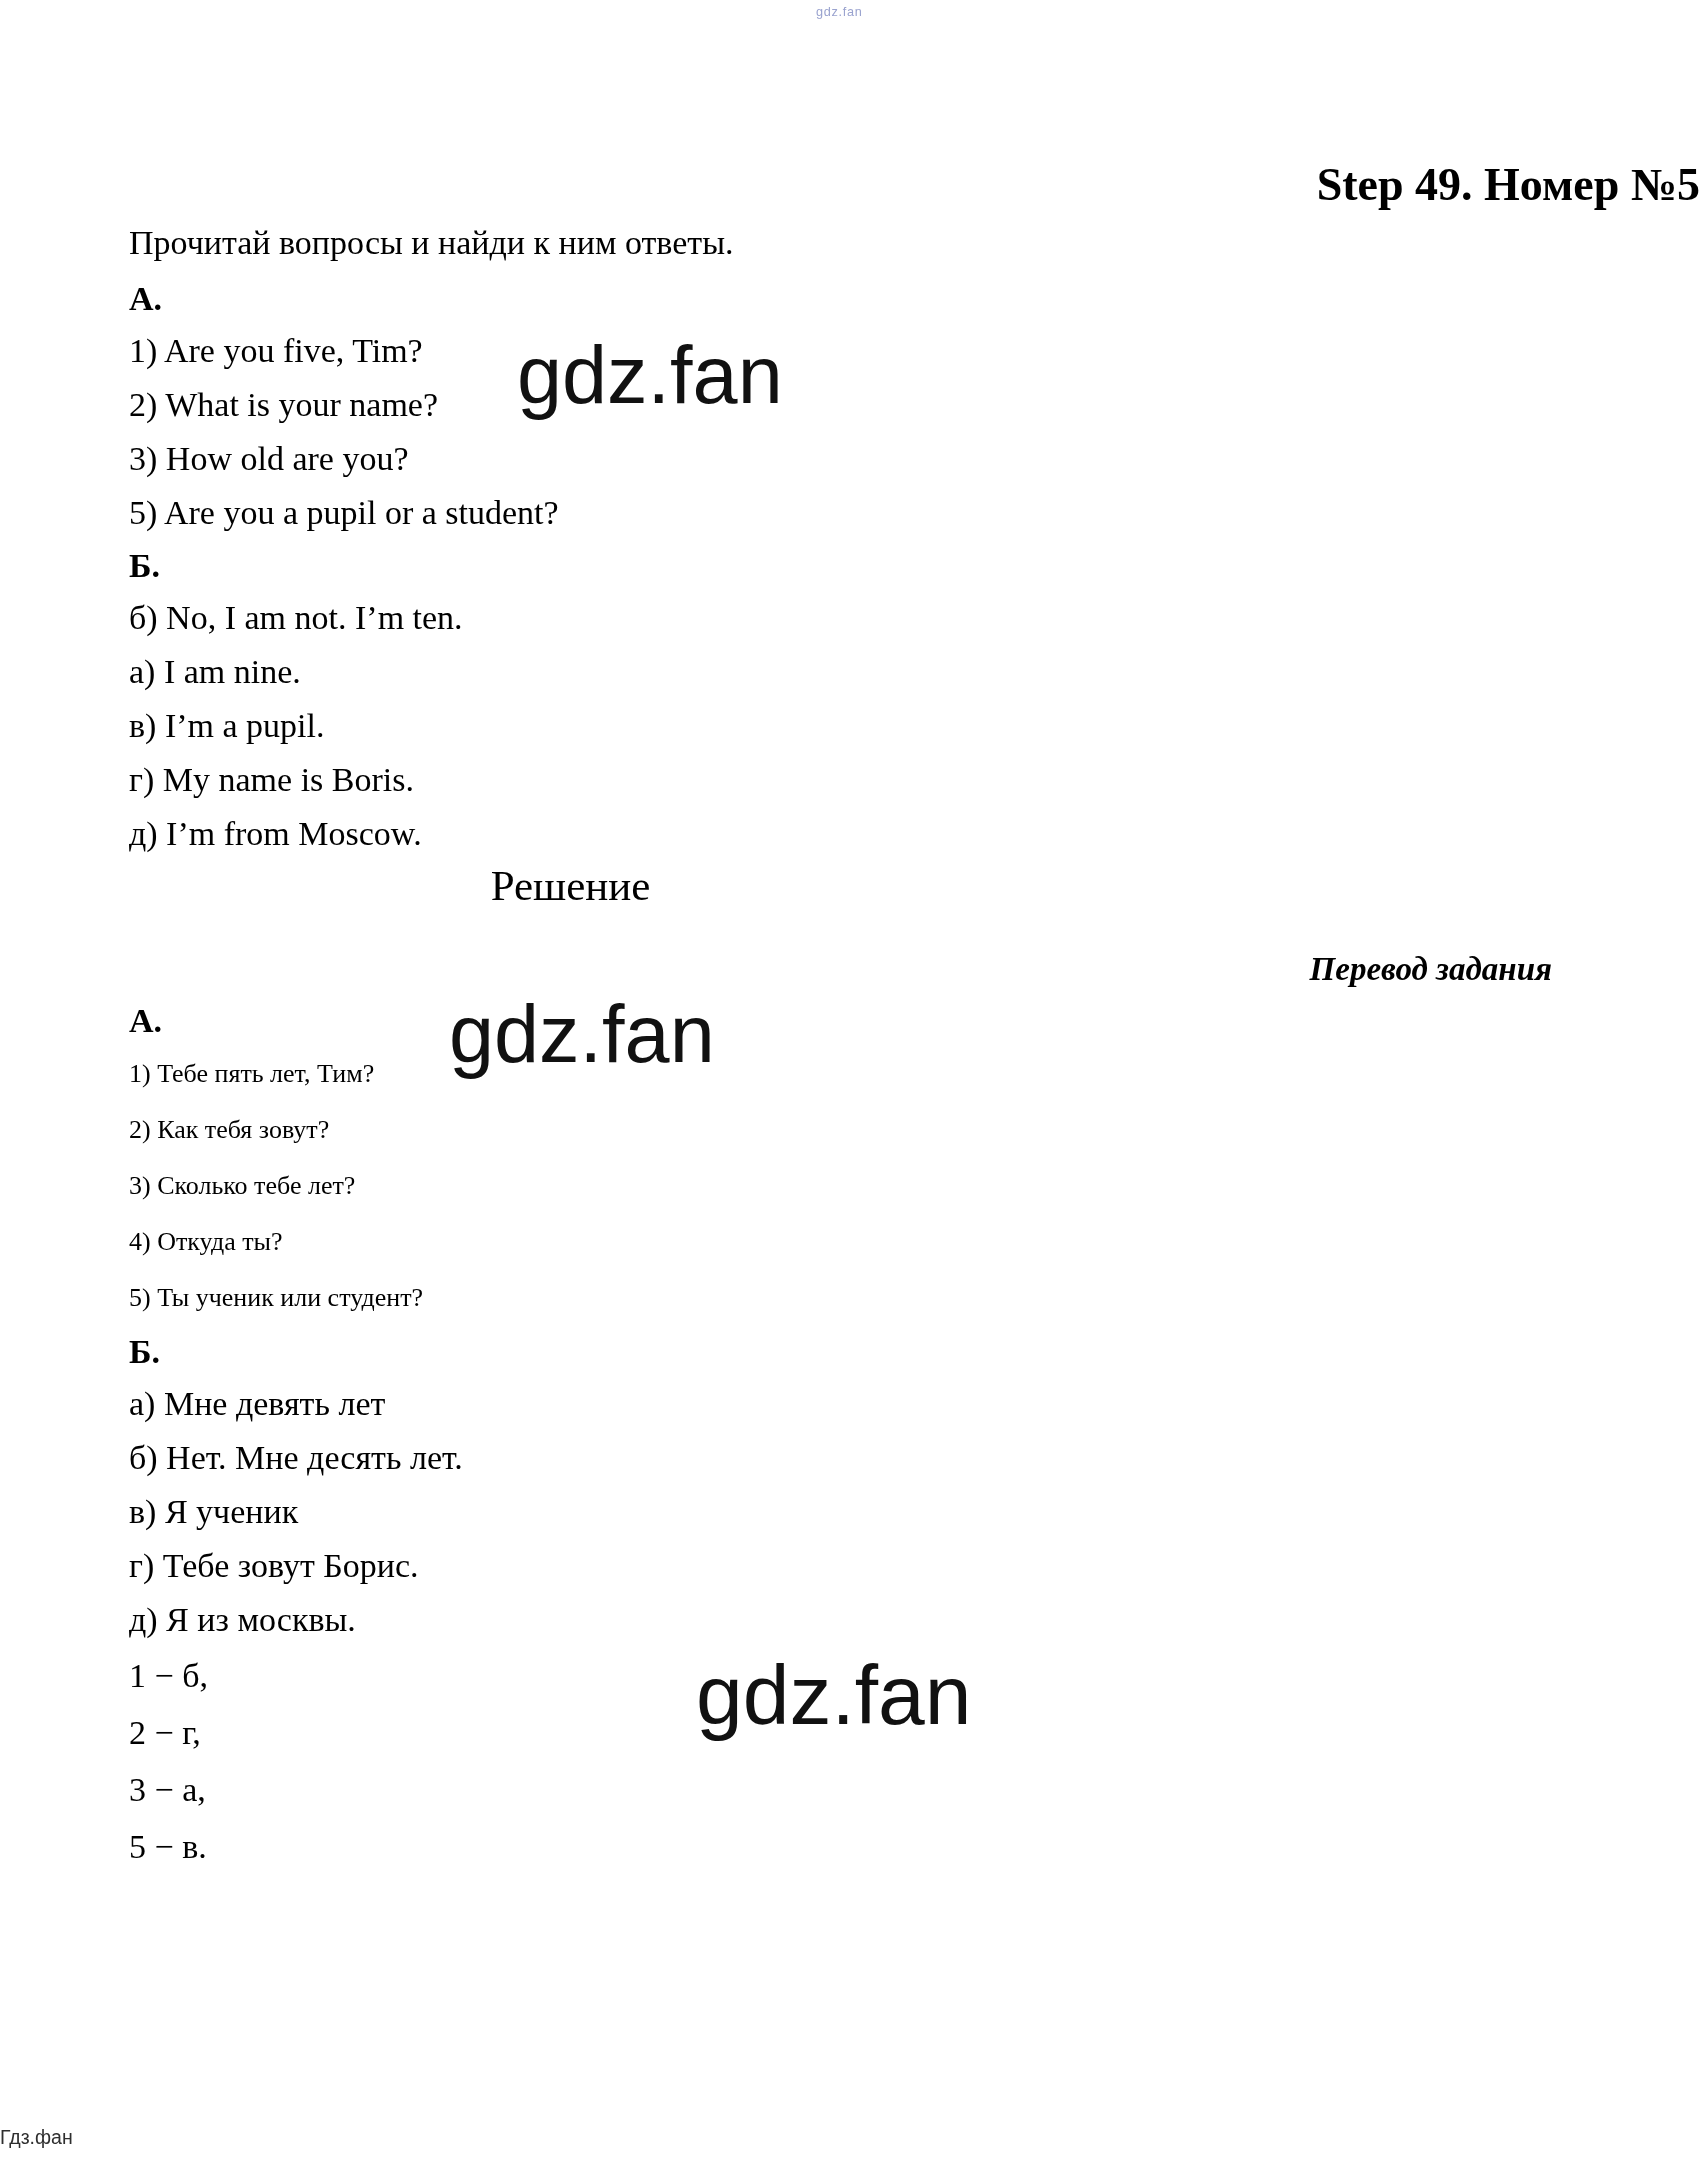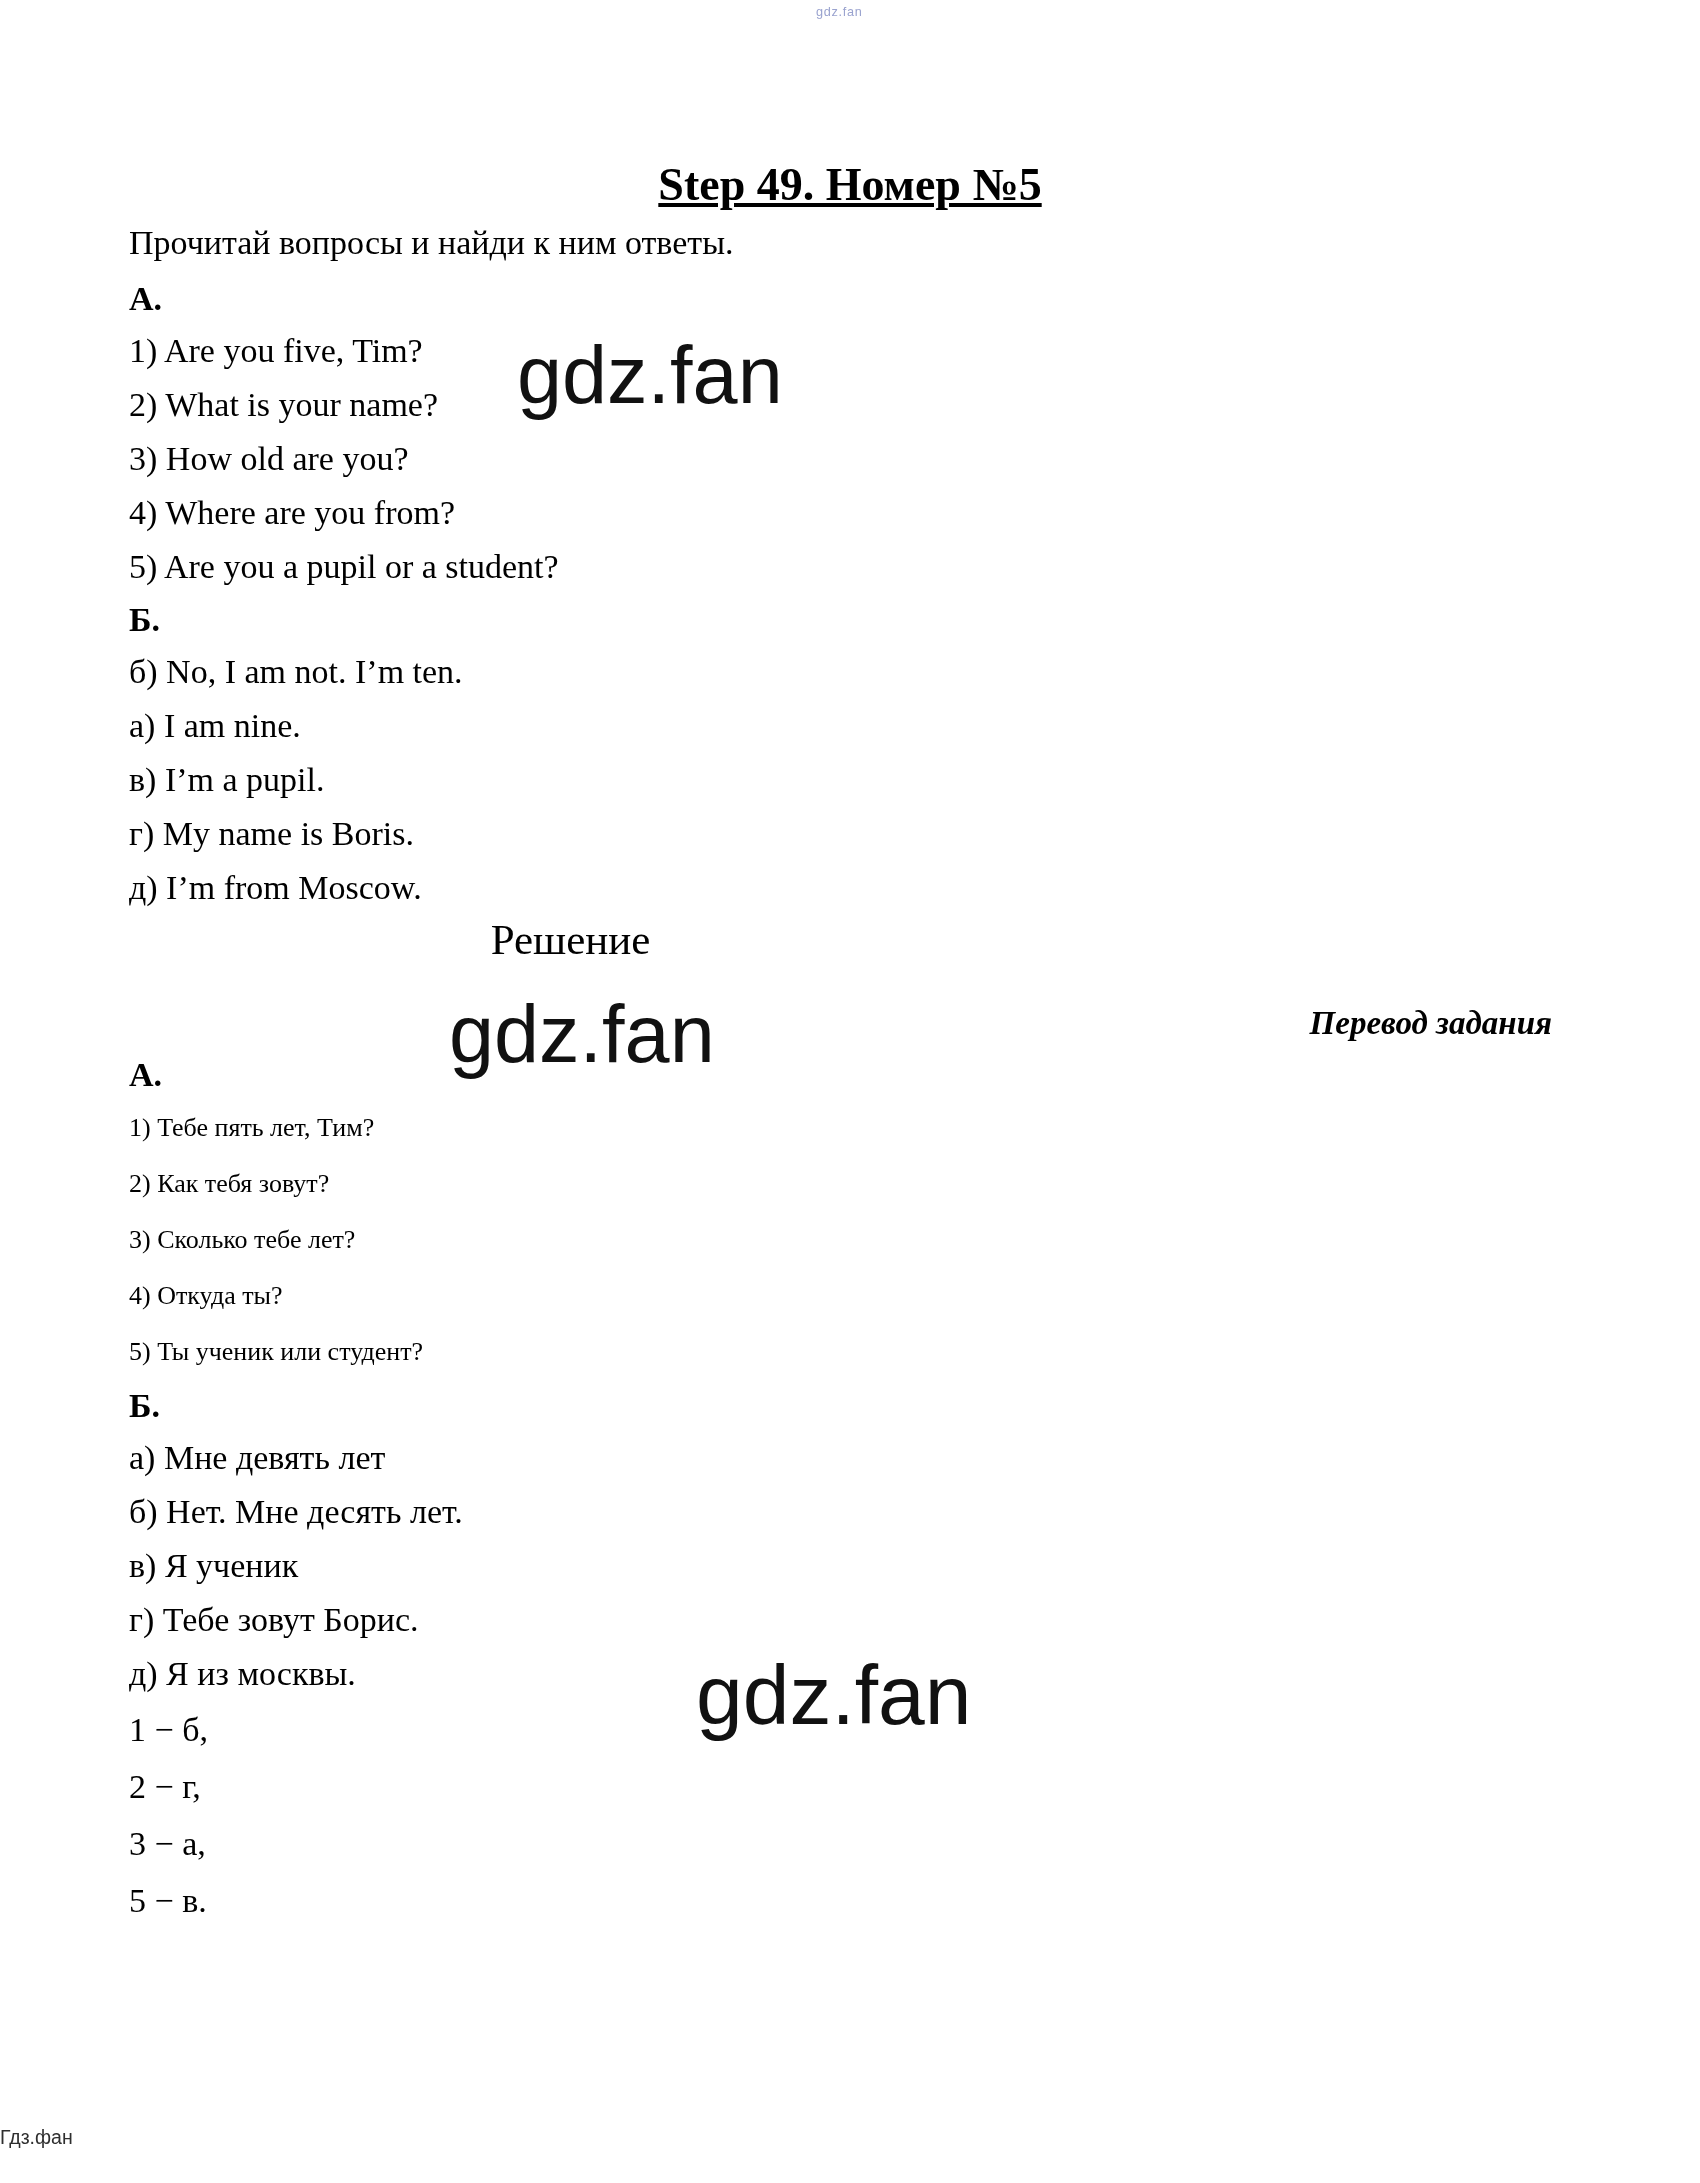--- a/index.html
+++ b/index.html
@@ -28,25 +28,24 @@
     font-family: "Liberation Sans", sans-serif;
     font-size: 12.7px;
     color: #9aa3cf;
     letter-spacing: 0.7px;
   }
   .title {
     position: absolute;
     top: 127px;
     left: 0;
     width: 1700px;
-    text-align: center;
+    text-align: right;
     font-family: "Liberation Serif", serif;
     font-weight: bold;
     font-size: 46px;
-    text-decoration: underline;
   }
   .content {
     position: absolute;
     top: 217px;
     left: 129px;
     width: 1423px;
   }
   .intro {
     font-size: 34px;
     line-height: 51px;
@@ -123,21 +122,20 @@
   <h1 class="title">Step 49. Номер №5</h1>
 
   <div class="content">
 
     <div class="intro">Прочитай вопросы и найди к ним ответы.</div>
 
     <div class="grp-label">А.</div>
     <div class="line">1) Are you five, Tim?</div>
     <div class="line">2) What is your name?</div>
     <div class="line">3) How old are you?</div>
-    <div class="line">4) Where are you from?</div>
     <div class="line">5) Are you a pupil or a student?</div>
 
     <div class="grp-label">Б.</div>
     <div class="line">б) No, I am not. I’m ten.</div>
     <div class="line">а) I am nine.</div>
     <div class="line">в) I’m a pupil.</div>
     <div class="line">г) My name is Boris.</div>
     <div class="line">д) I’m from Moscow.</div>
 
     <div class="solution-heading">Решение</div>

